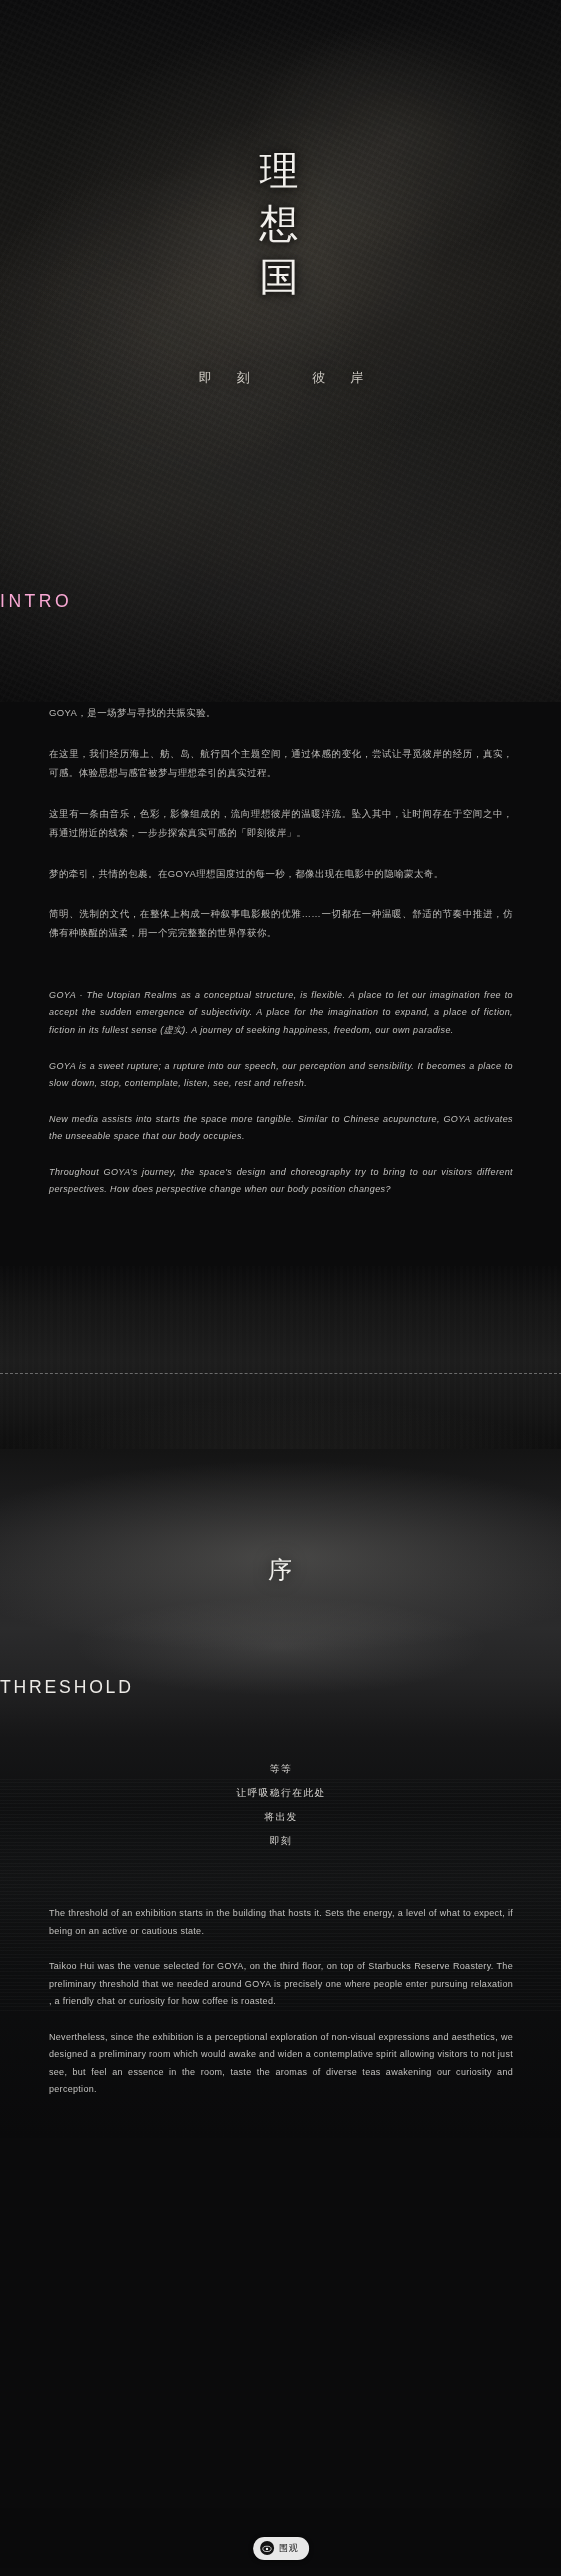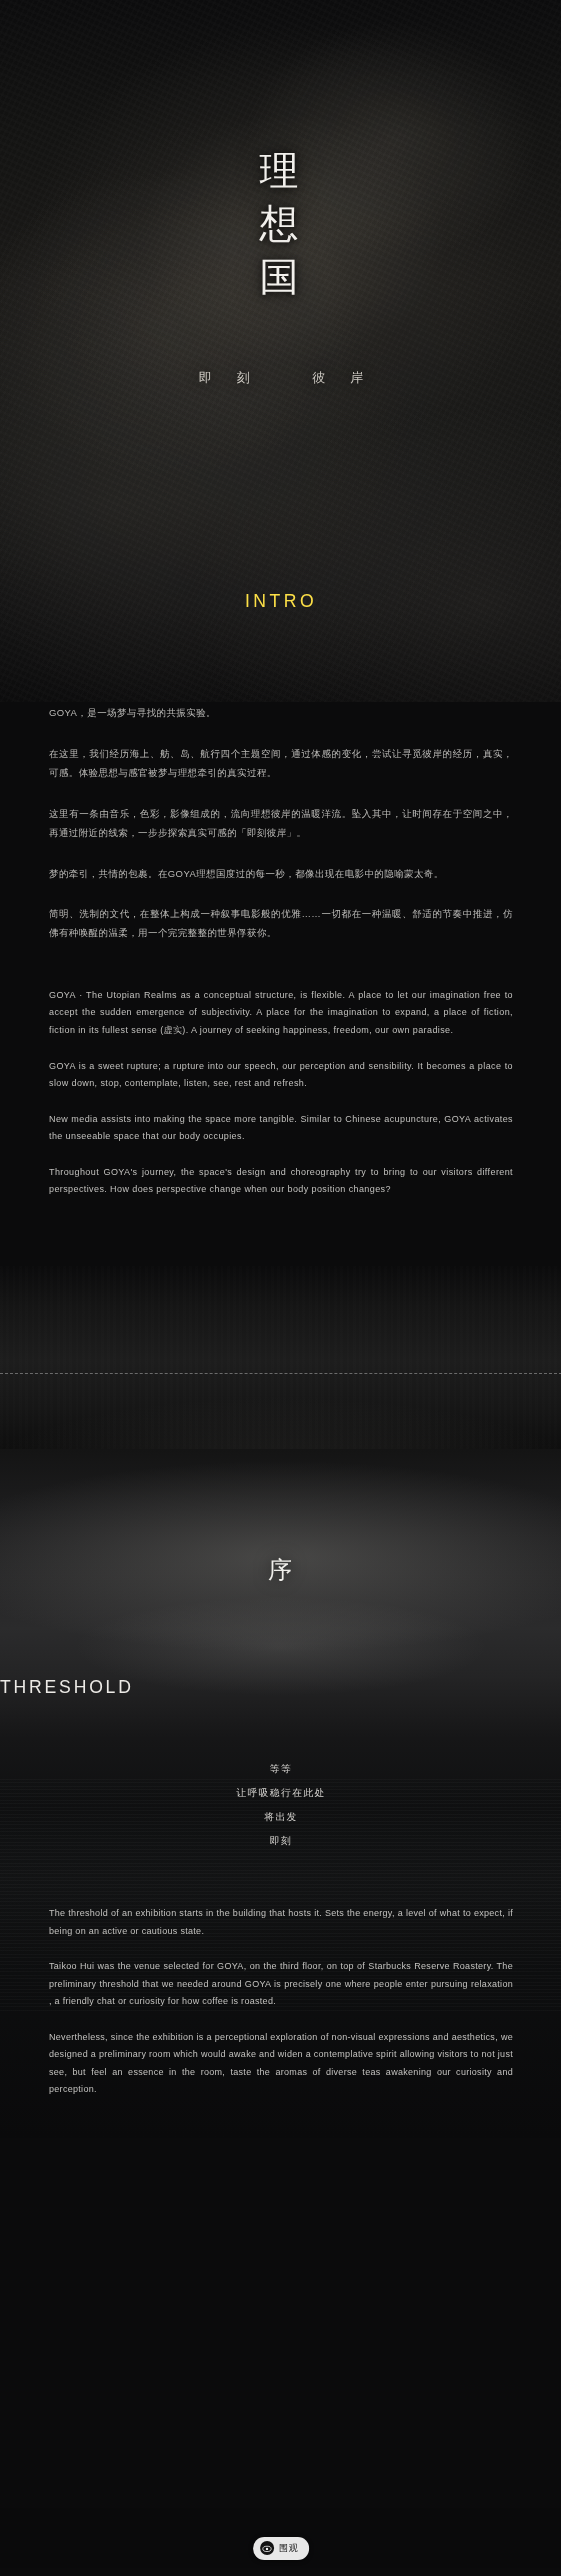--- a/index.html
+++ b/index.html
@@ -83,22 +83,21 @@
   .hero-sub .gap { display: inline-block; width: 22.5px; }
 
   
   .intro {
     position: relative;
     z-index: 3;
     margin-top: -133px;
     padding: 0 0 49px 0;
   }
   .intro-heading {
-    text-align: center;
-    color: #fde047;
+    color: #f9a8d4;
     font-size: 17.6px;
     letter-spacing: 3.5px;
     font-weight: 300;
     padding-top: 7px;
     font-family: "Liberation Sans", sans-serif;
   }
   .copy {
     width: 464px;
     margin: 12px auto;
     padding-top: 77px;
@@ -111,20 +110,21 @@
     letter-spacing: 0.4px;
   }
   .copy p.cn { text-align: justify; }
   .copy .en-block { margin-top: 44px; }
   .copy .en-block p {
     font-size: 9px;
     line-height: 1.95;
     color: #c2c1be;
     text-align: justify;
     margin-bottom: 18px;
+    font-style: italic;
   }
 
   
   .midband {
     position: relative;
     width: 562px;
     height: 183px;
     background:
       linear-gradient(180deg, #0b0b0c 0%, #151515 22%, #1d1d1d 52%, #161616 78%, #0e0e0e 100%);
     overflow: hidden;
@@ -274,21 +274,21 @@
     <h2 class="intro-heading">INTRO</h2>
     <div class="copy">
       <p class="cn">GOYA，是一场梦与寻找的共振实验。</p>
       <p class="cn">在这里，我们经历海上、舫、岛、航行四个主题空间，通过体感的变化，尝试让寻觅彼岸的经历，真实，可感。体验思想与感官被梦与理想牵引的真实过程。</p>
       <p class="cn">这里有一条由音乐，色彩，影像组成的，流向理想彼岸的温暖洋流。坠入其中，让时间存在于空间之中，再通过附近的线索，一步步探索真实可感的「即刻彼岸」。</p>
       <p class="cn">梦的牵引，共情的包裹。在GOYA理想国度过的每一秒，都像出现在电影中的隐喻蒙太奇。</p>
       <p class="cn">简明、洗制的文代，在整体上构成一种叙事电影般的优雅……一切都在一种温暖、舒适的节奏中推进，仿佛有种唤醒的温柔，用一个完完整整的世界俘获你。</p>
       <div class="en-block">
         <p>GOYA · The Utopian Realms as a conceptual structure, is flexible. A place to let our imagination free to accept the sudden emergence of subjectivity. A place for the imagination to expand, a place of fiction, fiction in its fullest sense (虚实).  A journey of seeking happiness, freedom, our own paradise.</p>
         <p>GOYA is a sweet rupture; a rupture into our speech, our perception and sensibility. It becomes a place to slow down, stop, contemplate, listen, see, rest and refresh.</p>
-        <p>New media assists into making the space more tangible. Similar to Chinese acupuncture, GOYA activates the unseeable space that our body occupies.</p>
+        <p>New media assists into starts the space more tangible. Similar to Chinese acupuncture, GOYA activates the unseeable space that our body occupies.</p>
         <p>Throughout GOYA's journey, the space's design and choreography try to bring to our visitors different perspectives. How does perspective change when our body position changes?</p>
       </div>
     </div>
   </section>
 
   <div class="midband">
     <div class="dashed-sep"></div>
   </div>
 
   <section class="sea">

